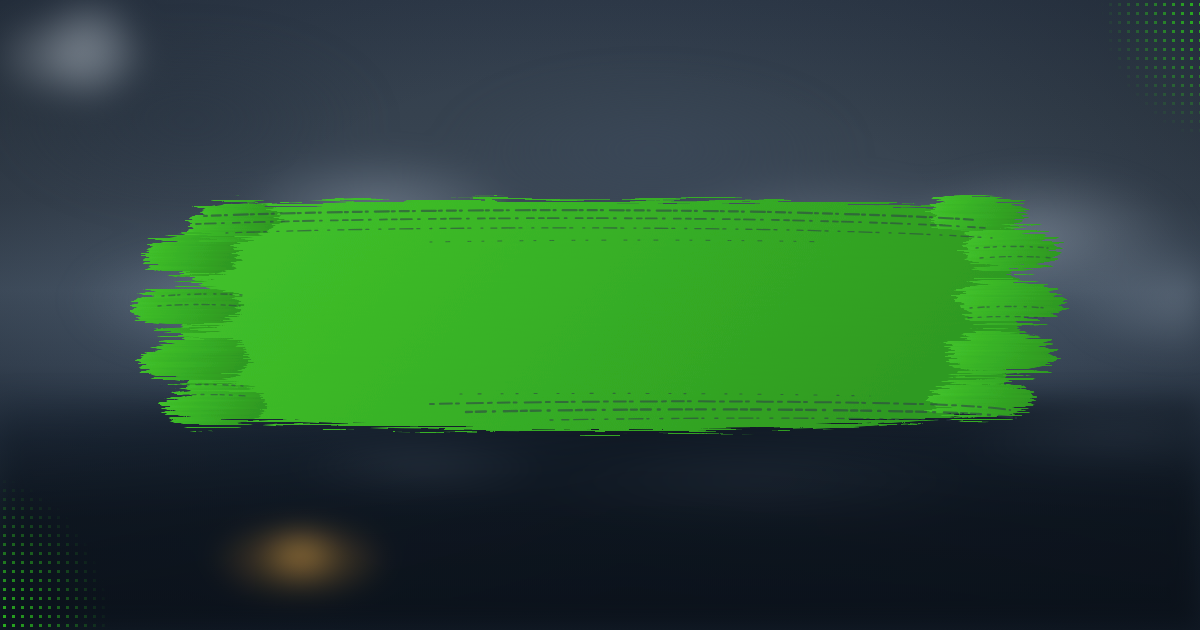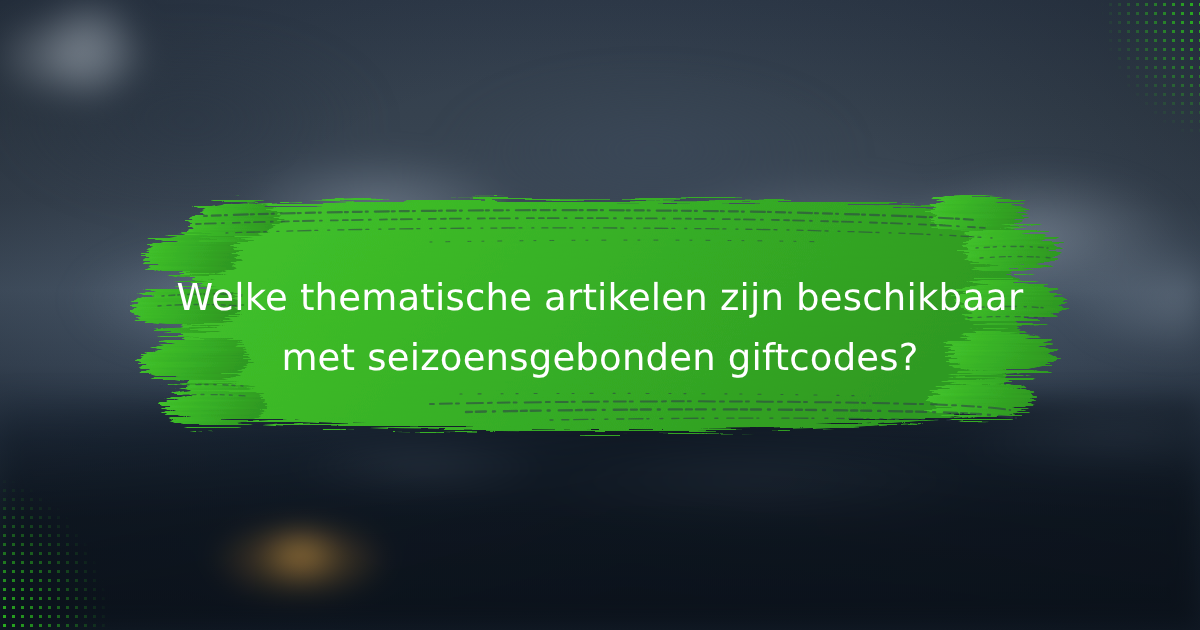--- a/index.html
+++ b/index.html
@@ -212,16 +212,14 @@
         <path stroke-width="1.5" stroke-dasharray="2 7 5 4 3 6" d="M 30,198 C 58,196 86,196 114,198"></path>
         <path stroke-width="1.3" stroke-dasharray="4 5 3 7 6 3" d="M 34,208 C 62,206 90,206 116,208"></path>
         <path stroke-width="1.5" stroke-dasharray="2 6 5 4 3 7" d="M 846,60 C 872,58 896,58 918,60"></path>
         <path stroke-width="1.3" stroke-dasharray="3 7 4 5 6 3" d="M 850,70 C 876,68 900,68 922,70"></path>
         <path stroke-width="1.5" stroke-dasharray="2 6 6 3 2 8" d="M 840,120 C 866,118 892,118 916,120"></path>
         <path stroke-width="1.3" stroke-dasharray="4 6 3 6 5 4" d="M 838,130 C 864,128 890,128 914,130"></path>
       </g>
     </svg>
   </div>
 
-  <div class="headline">Welke thematische artikelen zijn beschikbaar
-met seizoensgebonden giftcodes?</div>
 
 </div>
 
 </body></html>

